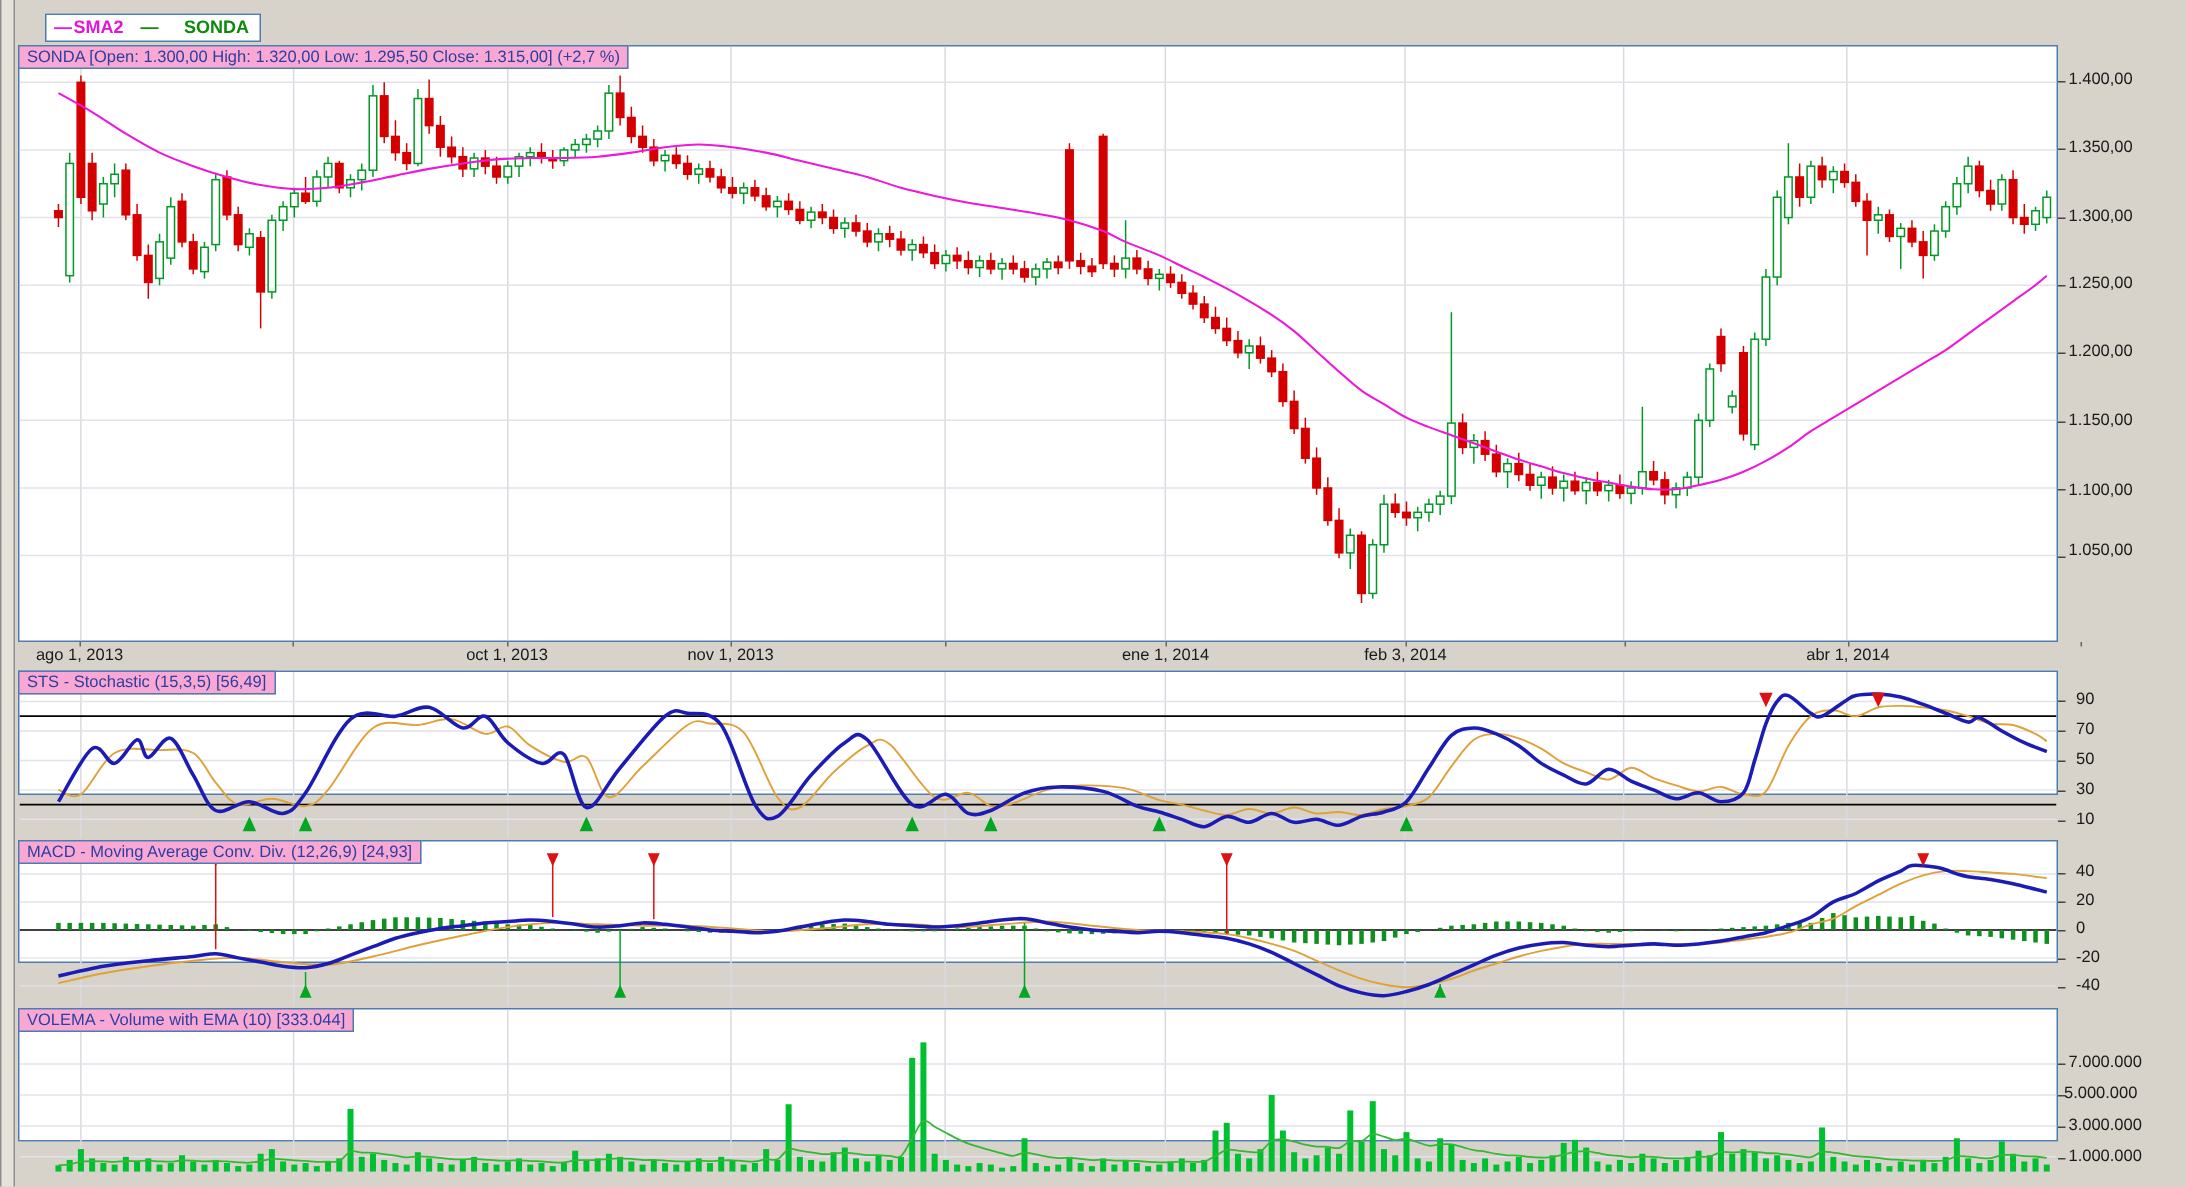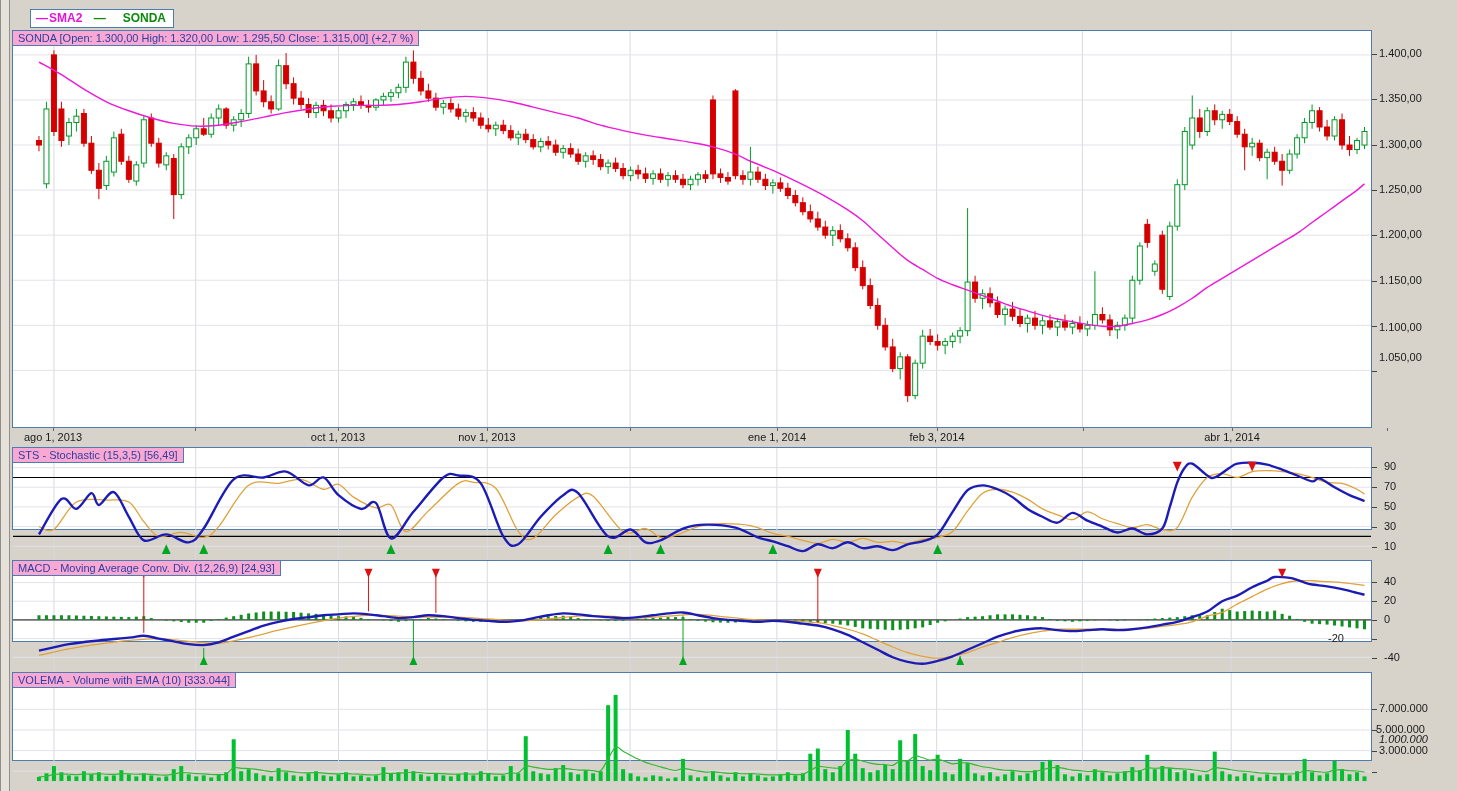--- a/index.html
+++ b/index.html
@@ -914,49 +914,49 @@
     <div class="ylab" style="left: 1379px; top: 137.6px;">1.300,00</div>
     <div class="tickdash" style="left: 1372px; top: 144.6px;"></div>
     <div class="ylab" style="left: 1379px; top: 182.9px;">1.250,00</div>
     <div class="tickdash" style="left: 1372px; top: 189.9px;"></div>
     <div class="ylab" style="left: 1379px; top: 228.2px;">1.200,00</div>
     <div class="tickdash" style="left: 1372px; top: 235.2px;"></div>
     <div class="ylab" style="left: 1379px; top: 273.5px;">1.150,00</div>
     <div class="tickdash" style="left: 1372px; top: 280.5px;"></div>
     <div class="ylab" style="left: 1379px; top: 302px; margin-top: 19px;">1.100,00</div>
     <div class="tickdash" style="left: 1372px; top: 325.8px;"></div>
-    <div class="ylab" style="left: 1379px; top: 351px;">1.050,00</div>
+    <div class="ylab" style="left: 1379px; top: 361px;">1.050,00</div>
     <div class="tickdash" style="left: 1372px; top: 371.1px;"></div>
     <div class="ylab" style="left: 1384px; top: 460px;">90</div>
     <div class="tickdash" style="left: 1372px; top: 467px;"></div>
     <div class="ylab" style="left: 1384px; top: 480px;">70</div>
     <div class="tickdash" style="left: 1372px; top: 487px;"></div>
     <div class="ylab" style="left: 1384px; top: 500px;">50</div>
     <div class="tickdash" style="left: 1372px; top: 507px;"></div>
     <div class="ylab" style="left: 1384px; top: 520px;">30</div>
     <div class="tickdash" style="left: 1372px; top: 527px;"></div>
     <div class="ylab" style="left: 1384px; top: 540px;">10</div>
     <div class="tickdash" style="left: 1372px; top: 547px;"></div>
     <div class="ylab" style="left: 1384px; top: 575px;">40</div>
     <div class="tickdash" style="left: 1372px; top: 582px;"></div>
     <div class="ylab" style="left: 1384px; top: 594px;">20</div>
     <div class="tickdash" style="left: 1372px; top: 601px;"></div>
     <div class="ylab" style="left: 1384px; top: 613px;">0</div>
     <div class="tickdash" style="left: 1372px; top: 620px;"></div>
-    <div class="ylab" style="left: 1328px; top: 632px;">-20</div>
+    <div class="ylab" style="left: 1384px; top: 632px;">-20</div>
     <div class="tickdash" style="left: 1372px; top: 639px;"></div>
     <div class="ylab" style="left: 1384px; top: 651px;">-40</div>
     <div class="tickdash" style="left: 1372px; top: 658px;"></div>
     <div class="ylab" style="left: 1379px; top: 702px;">7.000.000</div>
     <div class="tickdash" style="left: 1372px; top: 709px;"></div>
     <div class="ylab" style="left: 1376px; top: 723px;">5.000.000</div>
     <div class="tickdash" style="left: 1372px; top: 730px;"></div>
     <div class="ylab" style="left: 1379px; top: 744px;">3.000.000</div>
     <div class="tickdash" style="left: 1372px; top: 751px;"></div>
-    <div class="ylab" style="left: 1379px; top: 733px; font-style: italic;">1.000.000</div>
+    <div class="ylab" style="left: 1379px; top: 765px;">1.000.000</div>
     <div class="tickdash" style="left: 1372px; top: 772px;"></div>
     <div class="xlab" style="left: 53px;">ago 1, 2013</div>
     <div class="xlab" style="left: 338px;">oct 1, 2013</div>
     <div class="xlab" style="left: 487px;">nov 1, 2013</div>
     <div class="xlab" style="left: 777px;">ene 1, 2014</div>
     <div class="xlab" style="left: 937px;">feb 3, 2014</div>
     <div class="xlab" style="left: 1232px;">abr 1, 2014</div>
     <div class="xtick" style="left: 53px;"></div>
     <div class="xtick" style="left: 195px;"></div>
     <div class="xtick" style="left: 338px;"></div>

